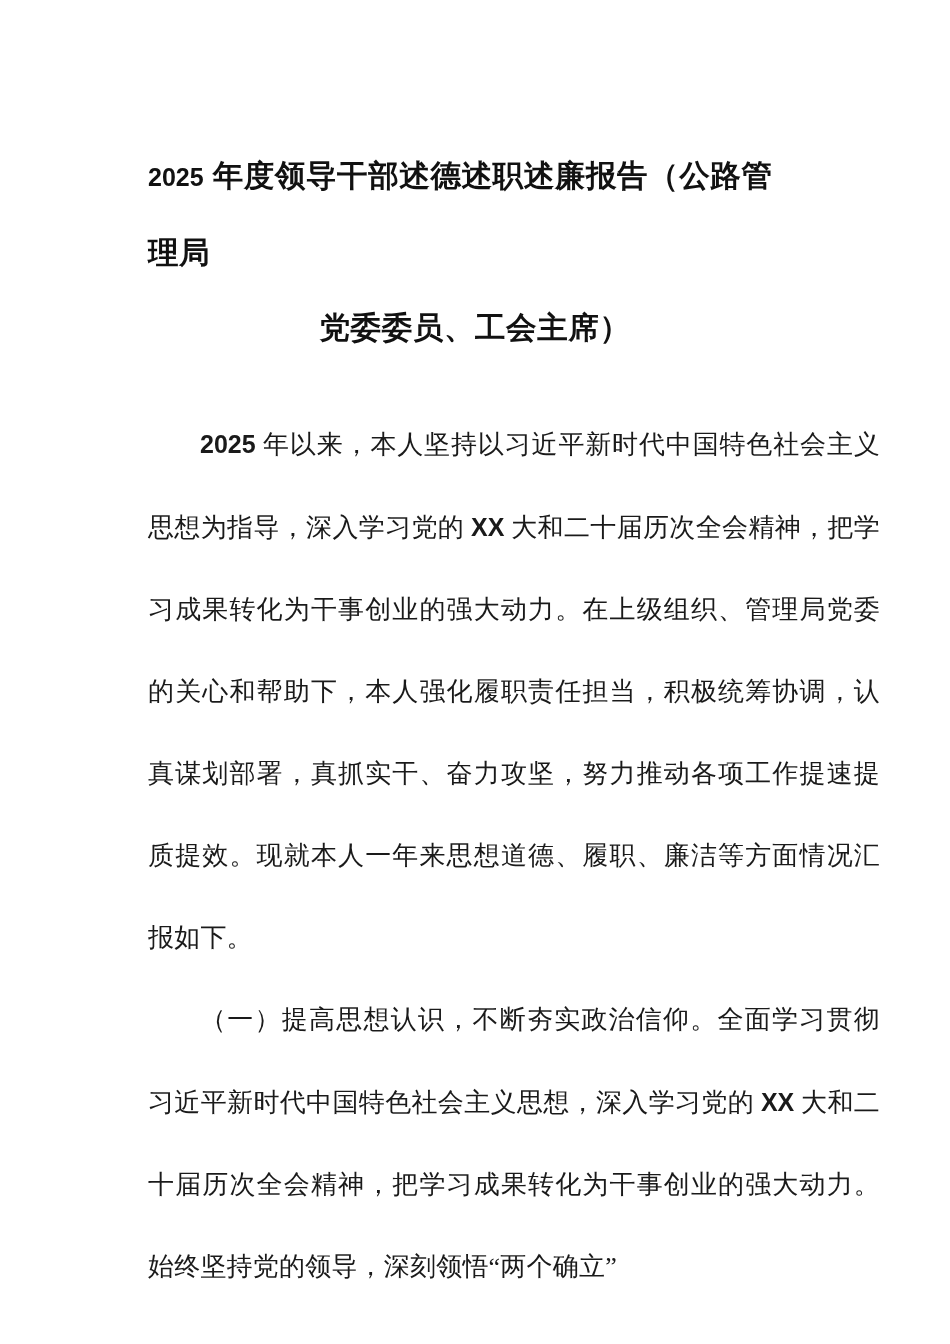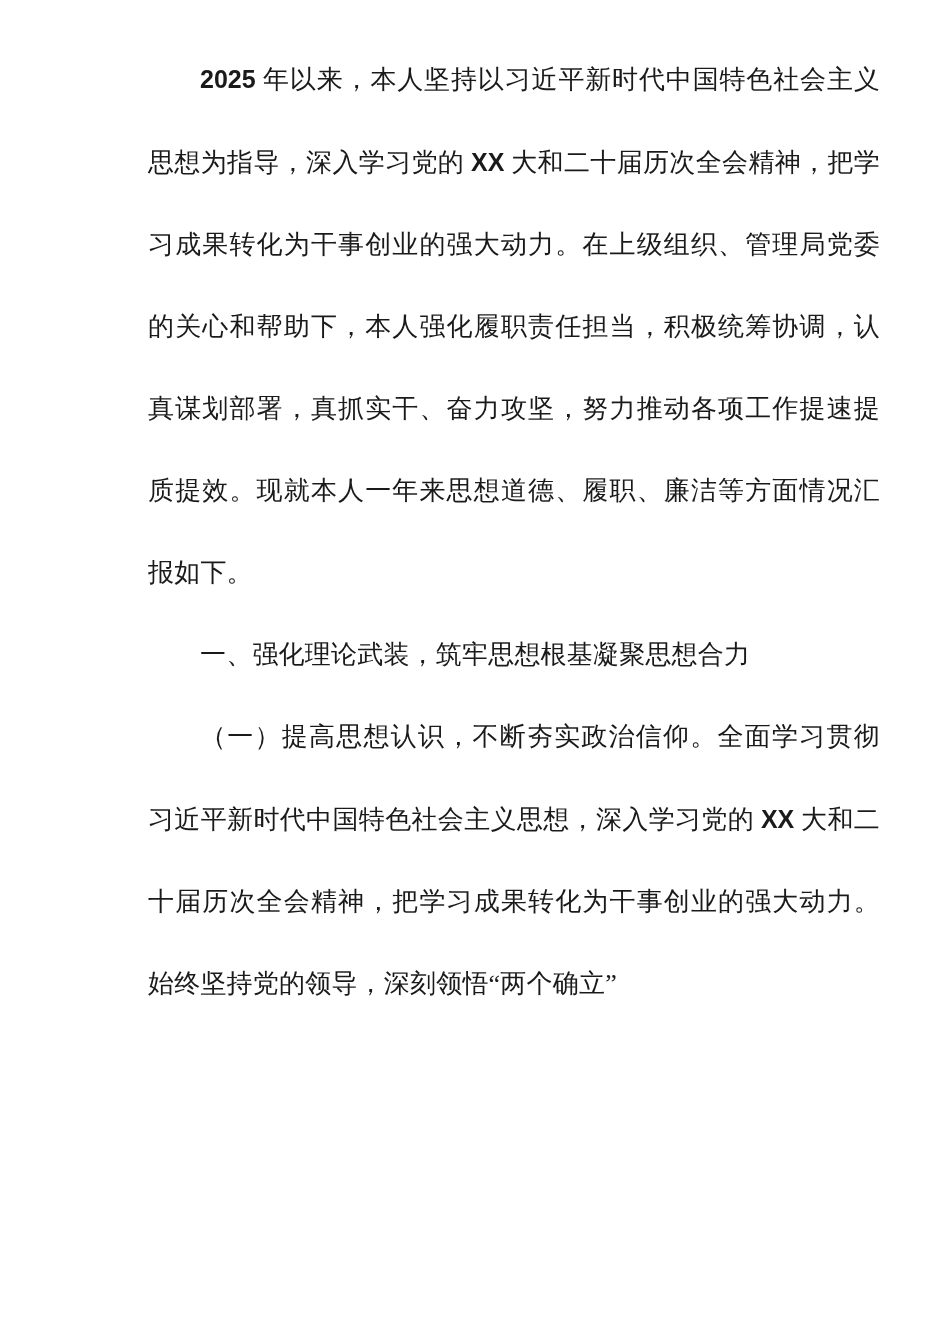--- a/index.html
+++ b/index.html
@@ -81,20 +81,23 @@
     font-weight: 700;
     font-size: 25px;
     letter-spacing: 0;
   }
 </style>
 </head>
 <body>
 
 <div class="page">
 
+  <h1 class="doc-title">
+    <span class="ttl-line first"><span class="latin">2025</span> 年度领导干部述德述职述廉报告（公路管理局</span>
+    <span class="ttl-line second">党委委员、工会主席）</span>
+  </h1>
 
   <div class="body-block">
     <p class="para"><span class="latin">2025</span> 年以来，本人坚持以习近平新时代中国特色社会主义思想为指导，深入学习党的 <span class="latin">XX</span> 大和二十届历次全会精神，把学习成果转化为干事创业的强大动力。在上级组织、管理局党委的关心和帮助下，本人强化履职责任担当，积极统筹协调，认真谋划部署，真抓实干、奋力攻坚，努力推动各项工作提速提质提效。现就本人一年来思想道德、履职、廉洁等方面情况汇报如下。</p>
-    <p class="heading">一、强化理论武装，筑牢思想根基凝聚思想合力</p>
     <p class="para">（一）提高思想认识，不断夯实政治信仰。全面学习贯彻习近平新时代中国特色社会主义思想，深入学习党的 <span class="latin">XX</span> 大和二十届历次全会精神，把学习成果转化为干事创业的强大动力。始终坚持党的领导，深刻领悟“两个确立”</p>
   </div>
 
 </div>
 
 </body></html>

